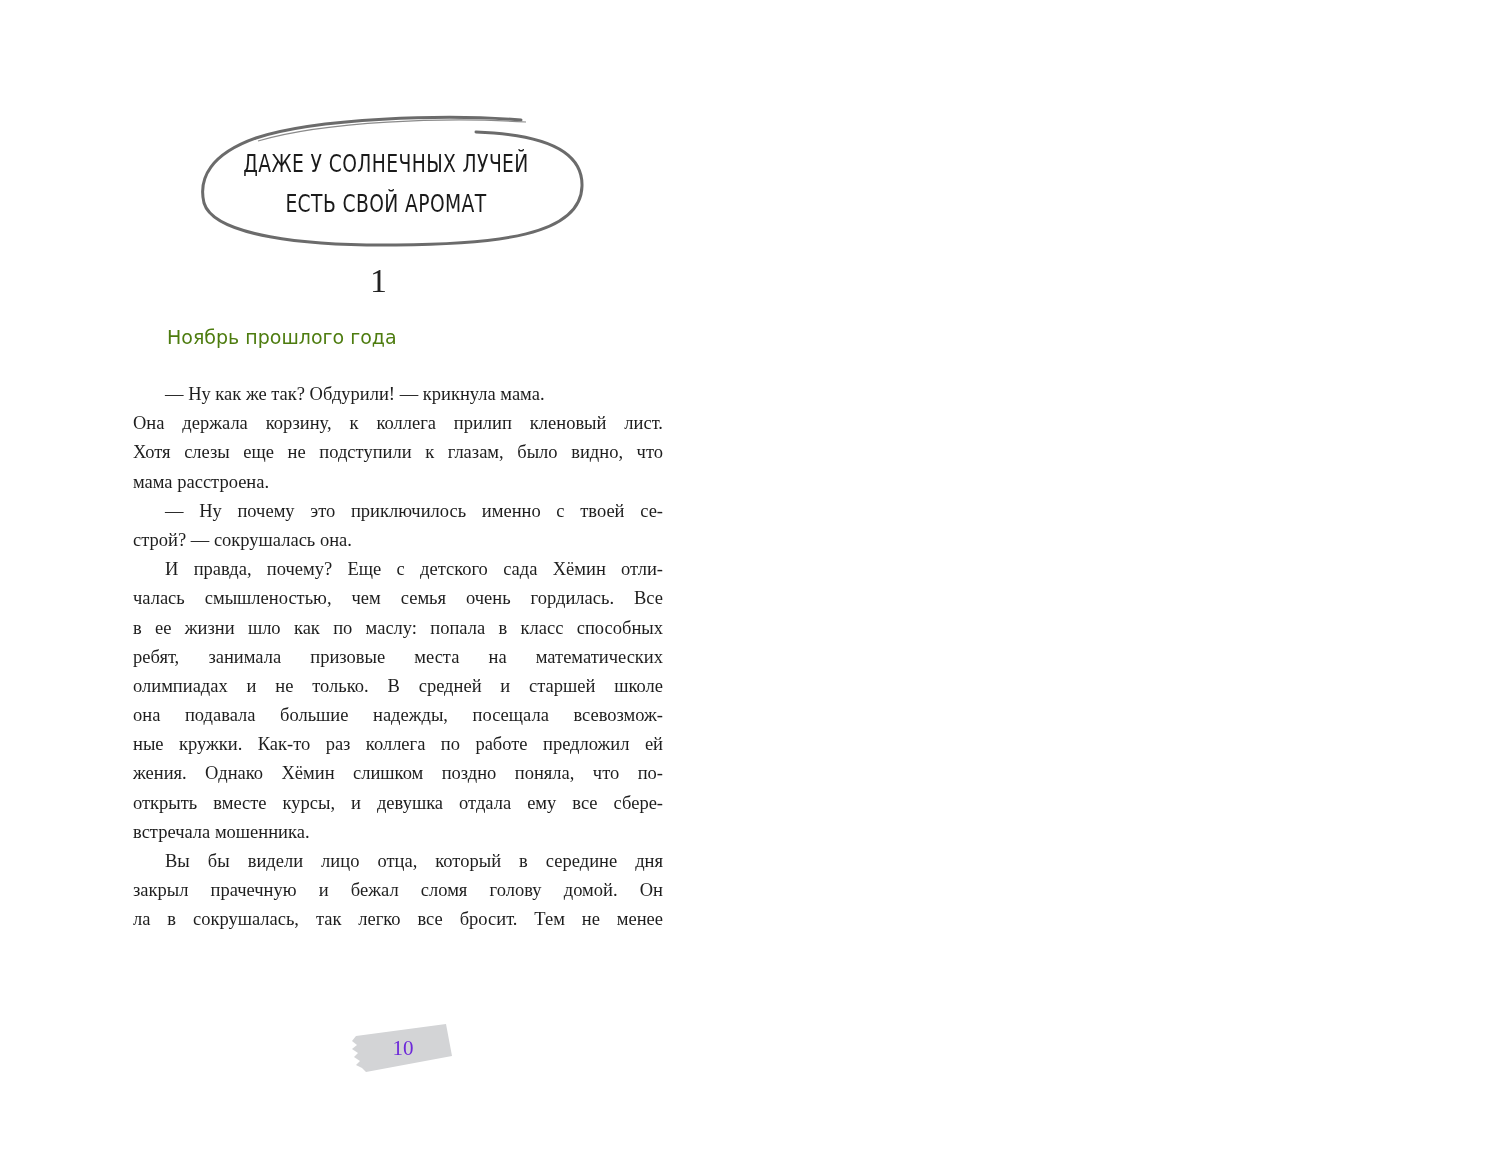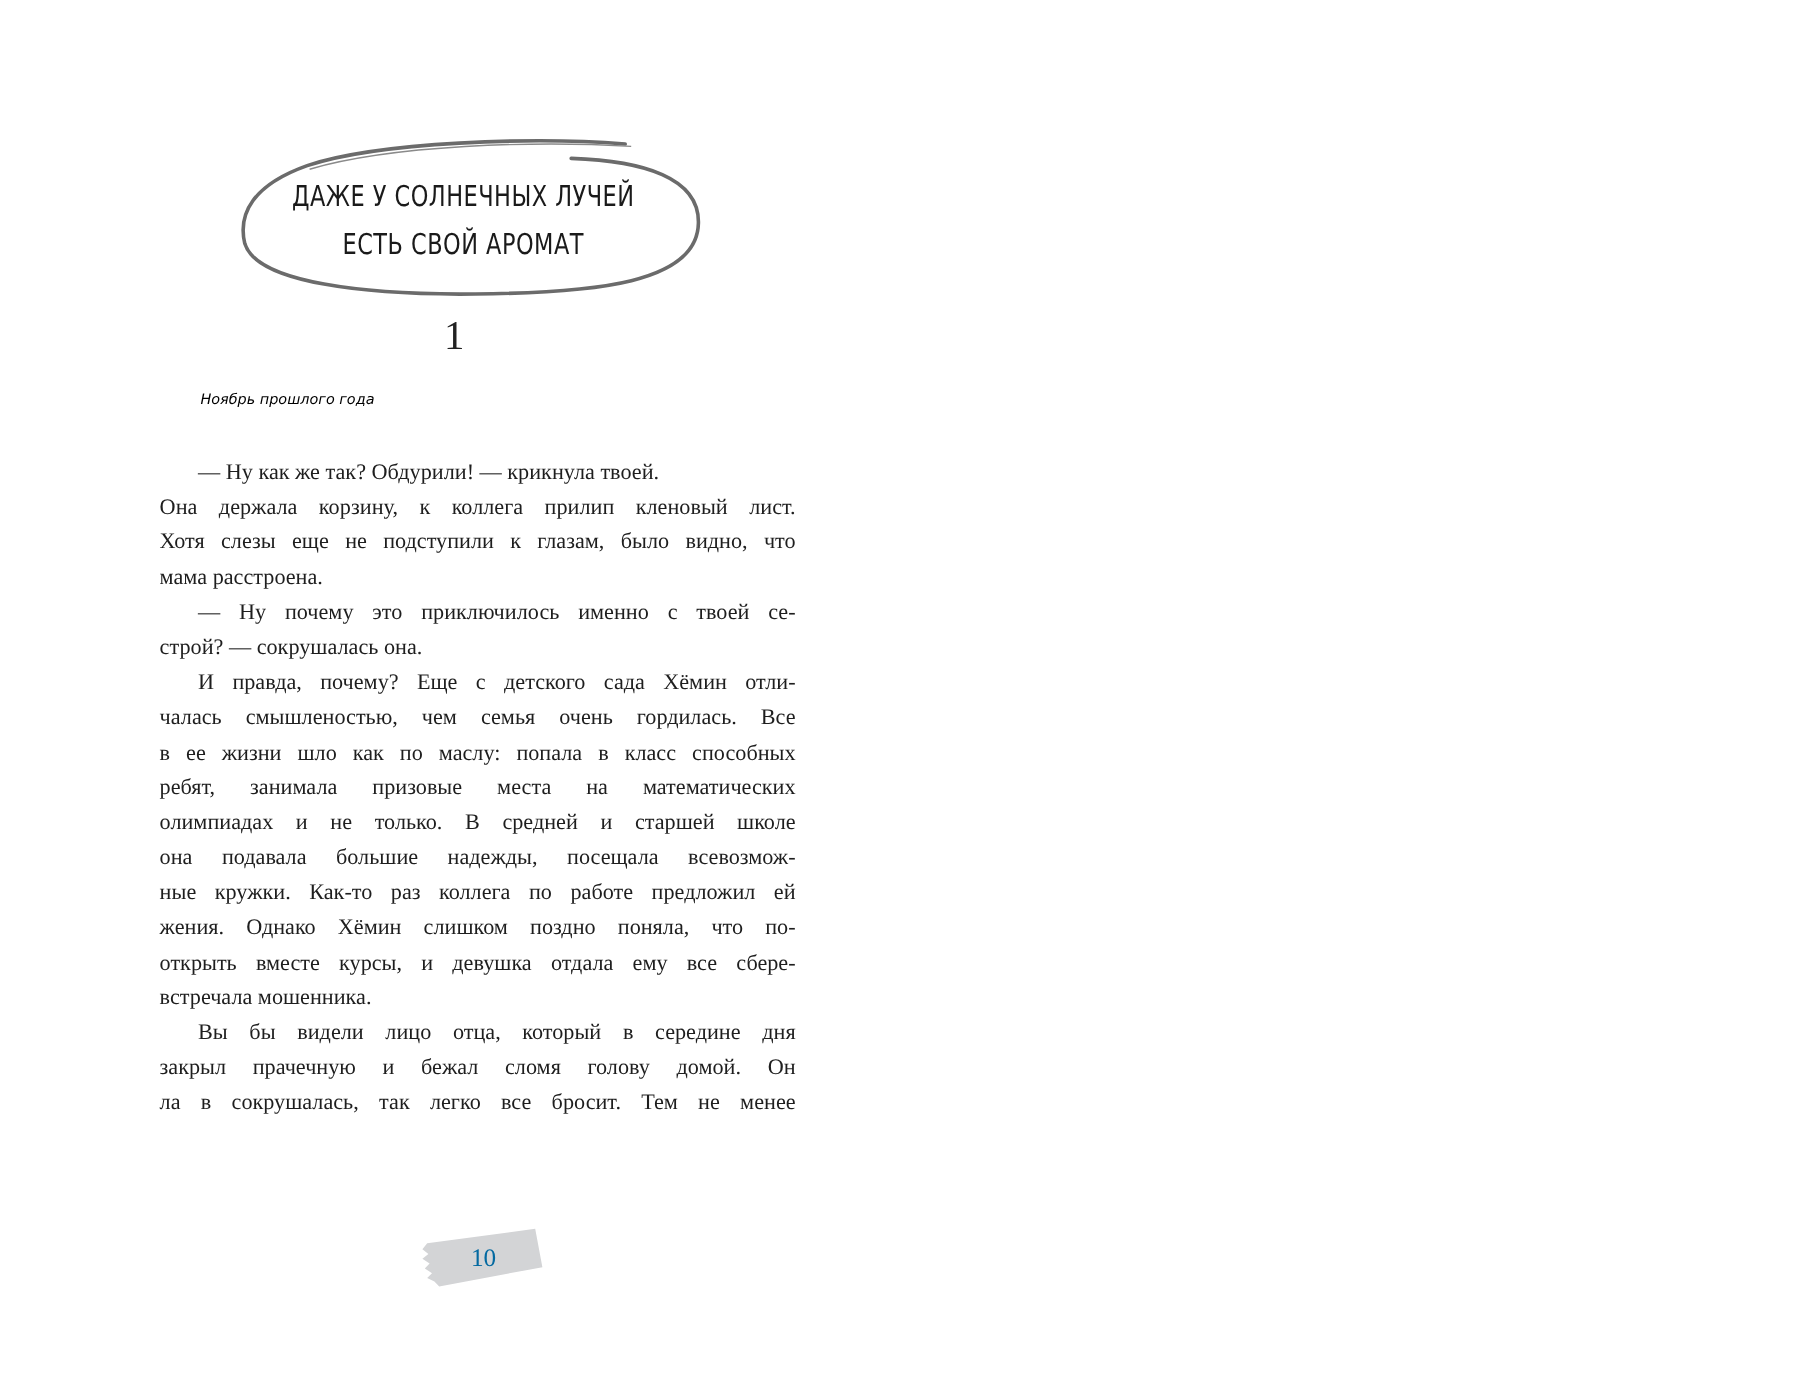--- a/index.html
+++ b/index.html
@@ -13,33 +13,33 @@
   .title-oval { position:absolute; left:196px; top:108px; width:380px; height:140px; }
   .title-oval svg { position:absolute; left:0; top:0; }
   .chapter-title { position:absolute; left:0; width:380px; top:36px; text-align:center;
     font-family:"DejaVu Sans","Liberation Sans",sans-serif; font-size:24px; letter-spacing:0.5px;
     line-height:40px; color:#1a1a1a; transform:scaleX(0.78); transform-origin:50% 50%; font-weight:normal; }
   .chapter-title div { white-space:nowrap; }
 
   .chapter-num { position:absolute; left:370px; top:262px; font-size:34px; color:#222;
     font-family:"Liberation Serif",serif; }
 
-  .epigraph { position:absolute; left:167px; top:326px; font-style:italic; font-size:12px;
-    font-family:"DejaVu Sans","Liberation Sans",sans-serif; color:#000000; }
+  .epigraph { position:absolute; left:167px; top:326px; font-size:19px;
+    font-family:"DejaVu Sans","Liberation Sans",sans-serif; color:#4d7c0f; }
 
   .text-col { position:absolute; font-size:18.5px; line-height:29.2px; text-align:justify; }
   .left-col { left:133px; top:380px; width:530px; }
   .line { white-space:nowrap; display:block; text-align:justify; text-align-last:justify; height:29.2px; }
   .line.last { text-align-last:left; }
   .line.indent { padding-left:32px; }
 
   .folio { position:absolute; width:110px; height:56px; }
   .folio svg { position:absolute; left:0; top:0; }
   .folio span { position:absolute; left:0; top:14px; width:110px; text-align:center;
-     font-size:21px; color:#0369a1; font-family:"Liberation Serif",serif; }
+     font-size:21px; color:#6d28d9; font-family:"Liberation Serif",serif; }
   .folio-left { left:348px; top:1022px; }
 </style>
 </head>
 <body>
 
 <div class="spread">
 
   <div class="page page-left">
     <div class="title-oval">
       <svg width="390" height="150" viewBox="0 0 390 150">
@@ -49,21 +49,21 @@
       <div class="chapter-title">
         <div>ДАЖЕ У СОЛНЕЧНЫХ ЛУЧЕЙ</div>
         <div>ЕСТЬ СВОЙ АРОМАТ</div>
       </div>
     </div>
 
     <div class="chapter-num">1</div>
     <div class="epigraph">Ноябрь прошлого года</div>
 
     <div class="text-col left-col" id="left-col">
-        <span class="line indent last">— Ну как же так? Обдурили! — крикнула твоей.</span>
+        <span class="line indent last">— Ну как же так? Обдурили! — крикнула мама.</span>
         <span class="line">Она держала корзину, к коллега прилип кленовый лист.</span>
         <span class="line">Хотя слезы еще не подступили к глазам, было видно, что</span>
         <span class="line last">мама расстроена.</span>
         <span class="line indent">— Ну почему это приключилось именно с твоей се-</span>
         <span class="line last">строй? — сокрушалась она.</span>
         <span class="line indent">И правда, почему? Еще с детского сада Хёмин отли-</span>
         <span class="line">чалась смышленостью, чем семья очень гордилась. Все</span>
         <span class="line">в ее жизни шло как по маслу: попала в класс способных</span>
         <span class="line">ребят, занимала призовые места на математических</span>
         <span class="line">олимпиадах и не только. В средней и старшей школе</span>

